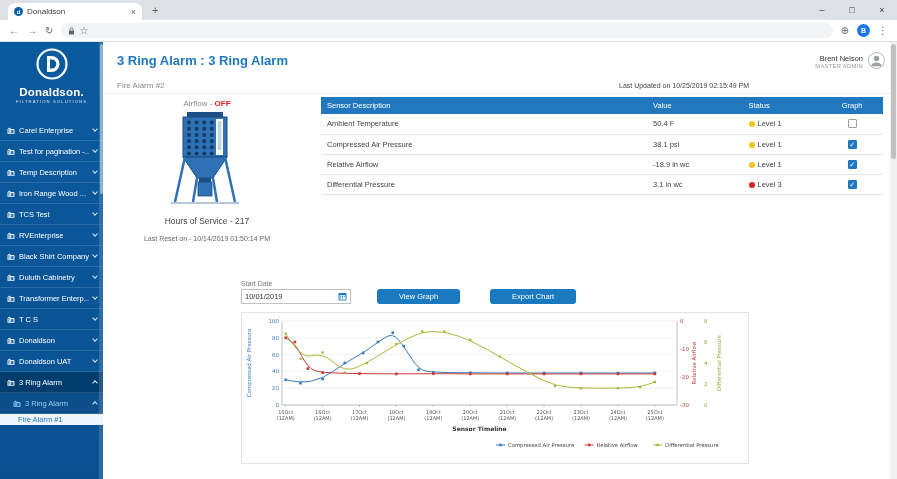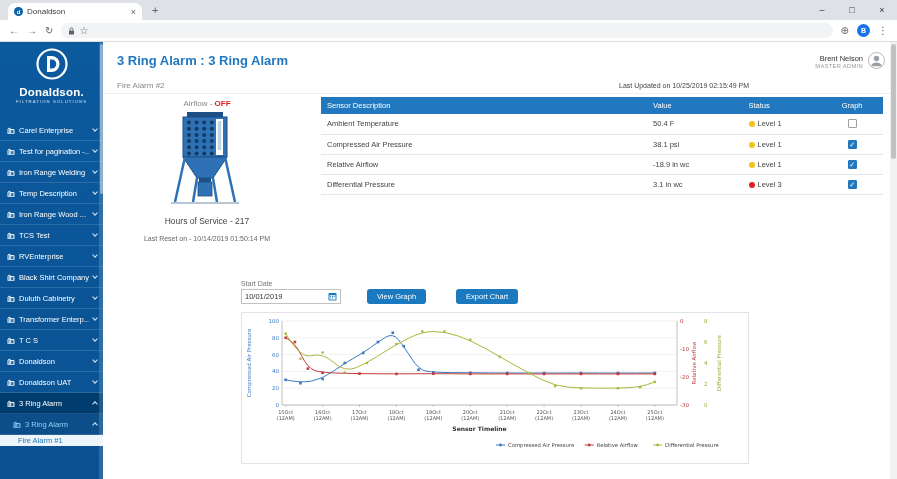--- a/index.html
+++ b/index.html
@@ -62,24 +62,24 @@
 table{width:100%;border-collapse:collapse;}
 th{background:#2178be;color:#fff;font-size:7.5px;font-weight:normal;text-align:left;padding:0 6px;height:17px;}
 td{font-size:7.5px;color:#444;padding:0 6px;border-bottom:1px solid #e6e6e6;height:20px;}
 col.c1{width:58%;}col.c2{width:17%;}col.c3{width:14%;}col.c4{width:11%;}
 .dot{display:inline-block;width:6px;height:6px;border-radius:50%;margin-right:3px;vertical-align:-1px;}
 .cb{width:9px;height:9px;border:1px solid #9e9e9e;border-radius:1px;margin:0 auto;background:#fff;font-size:7px;line-height:8px;text-align:center;color:#fff;cursor:pointer;}
 .cb.checked{background:#2178be;border-color:#2178be;}
 .controls{display:flex;align-items:flex-end;margin:8px 0 0 138px;flex:0 0 auto;}
 .field{margin-right:26px;}
 .field label{display:block;font-size:7px;color:#777;margin-bottom:2px;}
-.datebox{width:100px;height:15px;border:1px solid #c2c2c2;display:flex;align-items:center;padding:4px 3px;background:#fff;}
+.datebox{width:110px;height:15px;border:1px solid #c2c2c2;display:flex;align-items:center;padding:4px 3px;background:#fff;}
 .datebox input{border:none;outline:none;flex:1;font-size:7.5px;color:#333;width:70px;background:transparent;font-family:inherit;}
 .calbtn{cursor:pointer;display:flex;align-items:center;}
-.btn{height:15px;background:#1b79c0;color:#fff;border:none;border-radius:3px;font-size:7.5px;padding:0 10px;font-family:inherit;cursor:pointer;}
+.btn{height:15px;background:#1b79c0;color:#fff;border:none;border-radius:3px;font-size:7.5px;padding:0 22px;font-family:inherit;cursor:pointer;}
 .btn-view{margin-right:30px;}
 .chartpanel{margin:8px 0 0 138px;width:508px;border:1px solid #e3e3e3;background:#fff;flex:0 0 auto;}
 svg text{font-family:"DejaVu Sans","Liberation Sans",sans-serif;}
 .page-scroll{position:absolute;right:0;top:0;bottom:0;width:7px;background:#f1f1f1;cursor:pointer;}
 .page-thumb{position:absolute;top:2px;left:1px;width:5px;height:115px;background:#c1c1c1;border-radius:3px;}
 </style>
 </head>
 <body>
 
 <div class="window">
@@ -140,30 +140,20 @@
             <span class="chev"></span>
           </div>
           <div class="nav-item">
             <svg width="8" height="8" viewBox="0 0 8 8">
               <path d="M1 7V3l2-1v5M3 7V3.5h4V7" fill="none" stroke="currentColor" stroke-width="0.9"></path>
               <path d="M0.5 7.3h7" stroke="currentColor" stroke-width="0.9"></path>
               <rect x="4.2" y="4.5" width="0.9" height="0.9" fill="currentColor"></rect>
               <rect x="5.8" y="4.5" width="0.9" height="0.9" fill="currentColor"></rect>
             </svg>
             <span class="lbl">Test for pagination -...</span>
-            <span class="chev"></span>
-          </div>
-          <div class="nav-item">
-            <svg width="8" height="8" viewBox="0 0 8 8">
-              <path d="M1 7V3l2-1v5M3 7V3.5h4V7" fill="none" stroke="currentColor" stroke-width="0.9"></path>
-              <path d="M0.5 7.3h7" stroke="currentColor" stroke-width="0.9"></path>
-              <rect x="4.2" y="4.5" width="0.9" height="0.9" fill="currentColor"></rect>
-              <rect x="5.8" y="4.5" width="0.9" height="0.9" fill="currentColor"></rect>
-            </svg>
-            <span class="lbl">Iron Range Welding</span>
             <span class="chev"></span>
           </div>
           <div class="nav-item">
             <svg width="8" height="8" viewBox="0 0 8 8">
               <path d="M1 7V3l2-1v5M3 7V3.5h4V7" fill="none" stroke="currentColor" stroke-width="0.9"></path>
               <path d="M0.5 7.3h7" stroke="currentColor" stroke-width="0.9"></path>
               <rect x="4.2" y="4.5" width="0.9" height="0.9" fill="currentColor"></rect>
               <rect x="5.8" y="4.5" width="0.9" height="0.9" fill="currentColor"></rect>
             </svg>
             <span class="lbl">Temp Description</span>

